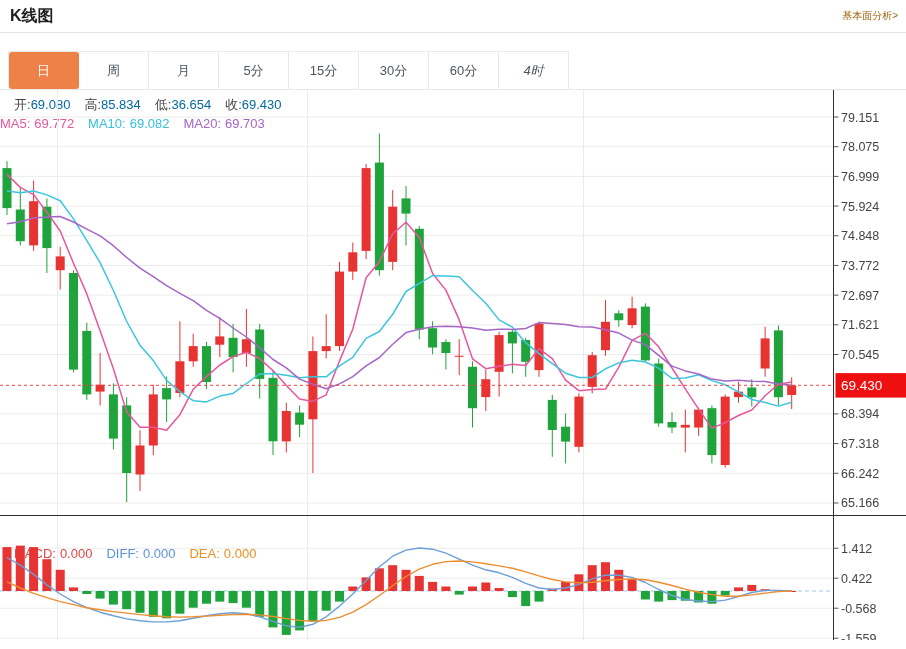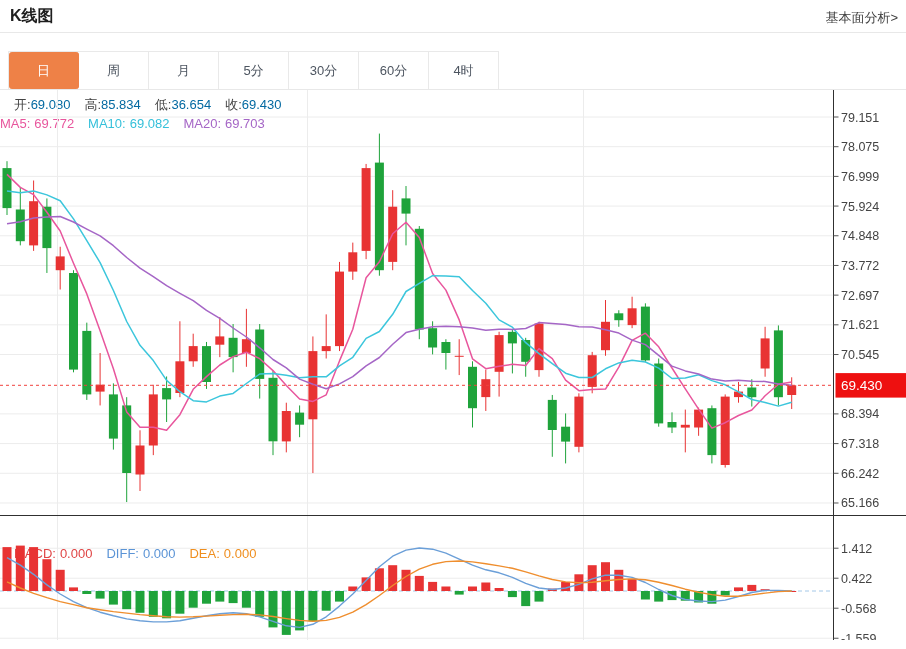--- a/index.html
+++ b/index.html
@@ -1,24 +1,24 @@
 <!DOCTYPE html>
 <html><head>
 <meta charset="utf-8">
 <style>
   html,body{margin:0;padding:0;background:#fff;}
   .page{position:relative;width:906px;height:640px;background:#fff;overflow:hidden;
         font-family:"Liberation Sans","DejaVu Sans",sans-serif;}
   .page-title{position:absolute;left:10px;top:6px;font-size:16px;font-weight:bold;color:#1e1e1e;}
-  .fund-link{position:absolute;right:8px;top:9px;font-size:13px;color:#404040;text-decoration:none;cursor:pointer;}
+  .fund-link{position:absolute;right:8px;top:9px;font-size:10px;color:#a16207;text-decoration:none;cursor:pointer;}
   .top-divider{position:absolute;left:0;top:32px;width:906px;height:1px;background:#e8e8e8;}
   .tabbar{position:absolute;left:8px;top:51px;height:37px;display:flex;border:1px solid #e9e9e9;box-sizing:content-box;background:#fff;}
   .tab{width:69px;height:37px;line-height:37px;text-align:center;font-size:13px;color:#4d5560;
        border-right:1px solid #e9e9e9;cursor:pointer;background:#fff;}
-  .tab:last-child{border-right:none;}
+  .tab:last-child{border-right:none;font-style:italic;}
   .tab.active{background:#ee8147;color:#fff;border-radius:3px;border-right-color:#ee8147;}
   .legend{position:absolute;font-size:13px;white-space:nowrap;pointer-events:none;}
   .legend-ohlc{left:14px;top:96px;}
   .legend-ohlc .lbl{color:#444;}
   .legend-ohlc .val{color:#0369a1;margin-right:14px;}
   .legend-ma{left:0;top:116px;}
   .legend-ma span{margin-right:14px;}
   .legend-macd{left:14px;top:521px;margin-top:25px;}
   .legend-macd span{margin-right:14px;}
   svg text{font-family:"Liberation Sans","DejaVu Sans",sans-serif;}
@@ -29,20 +29,21 @@
 
 <div class="page">
   <div class="page-title">K线图</div>
   <a class="fund-link">基本面分析&gt;</a>
   <div class="top-divider"></div>
   <div class="tabbar" id="tabbar">
       <span class="tab active">日</span>
       <span class="tab">周</span>
       <span class="tab">月</span>
       <span class="tab">5分</span>
+      <span class="tab">15分</span>
       <span class="tab">30分</span>
       <span class="tab">60分</span>
       <span class="tab">4时</span>
     </div>
 
   <div class="legend legend-ohlc" id="legend-ohlc"><span class="lbl">开:</span><span class="val">69.080</span><span class="lbl">高:</span><span class="val">85.834</span><span class="lbl">低:</span><span class="val">36.654</span><span class="lbl">收:</span><span class="val">69.430</span></div>
   <div class="legend legend-ma" id="legend-ma"><span style="color: rgb(232, 86, 157); margin-right: 4px;">MA5:</span><span style="color: rgb(232, 86, 157); margin-right: 14px;">69.772</span><span style="color: rgb(53, 192, 218); margin-right: 4px;">MA10:</span><span style="color: rgb(53, 192, 218); margin-right: 14px;">69.082</span><span style="color: rgb(165, 102, 198); margin-right: 4px;">MA20:</span><span style="color: rgb(165, 102, 198); margin-right: 14px;">69.703</span></div>
   <div class="legend legend-macd" id="legend-macd"><span style="color: rgb(224, 69, 69); margin-right: 4px;">MACD:</span><span style="color: rgb(224, 69, 69); margin-right: 14px;">0.000</span><span style="color: rgb(91, 148, 214); margin-right: 4px;">DIFF:</span><span style="color: rgb(91, 148, 214); margin-right: 14px;">0.000</span><span style="color: rgb(239, 142, 30); margin-right: 4px;">DEA:</span><span style="color: rgb(239, 142, 30); margin-right: 14px;">0.000</span></div>
 
   <svg id="chart" class="chart-svg" width="906" height="560">

